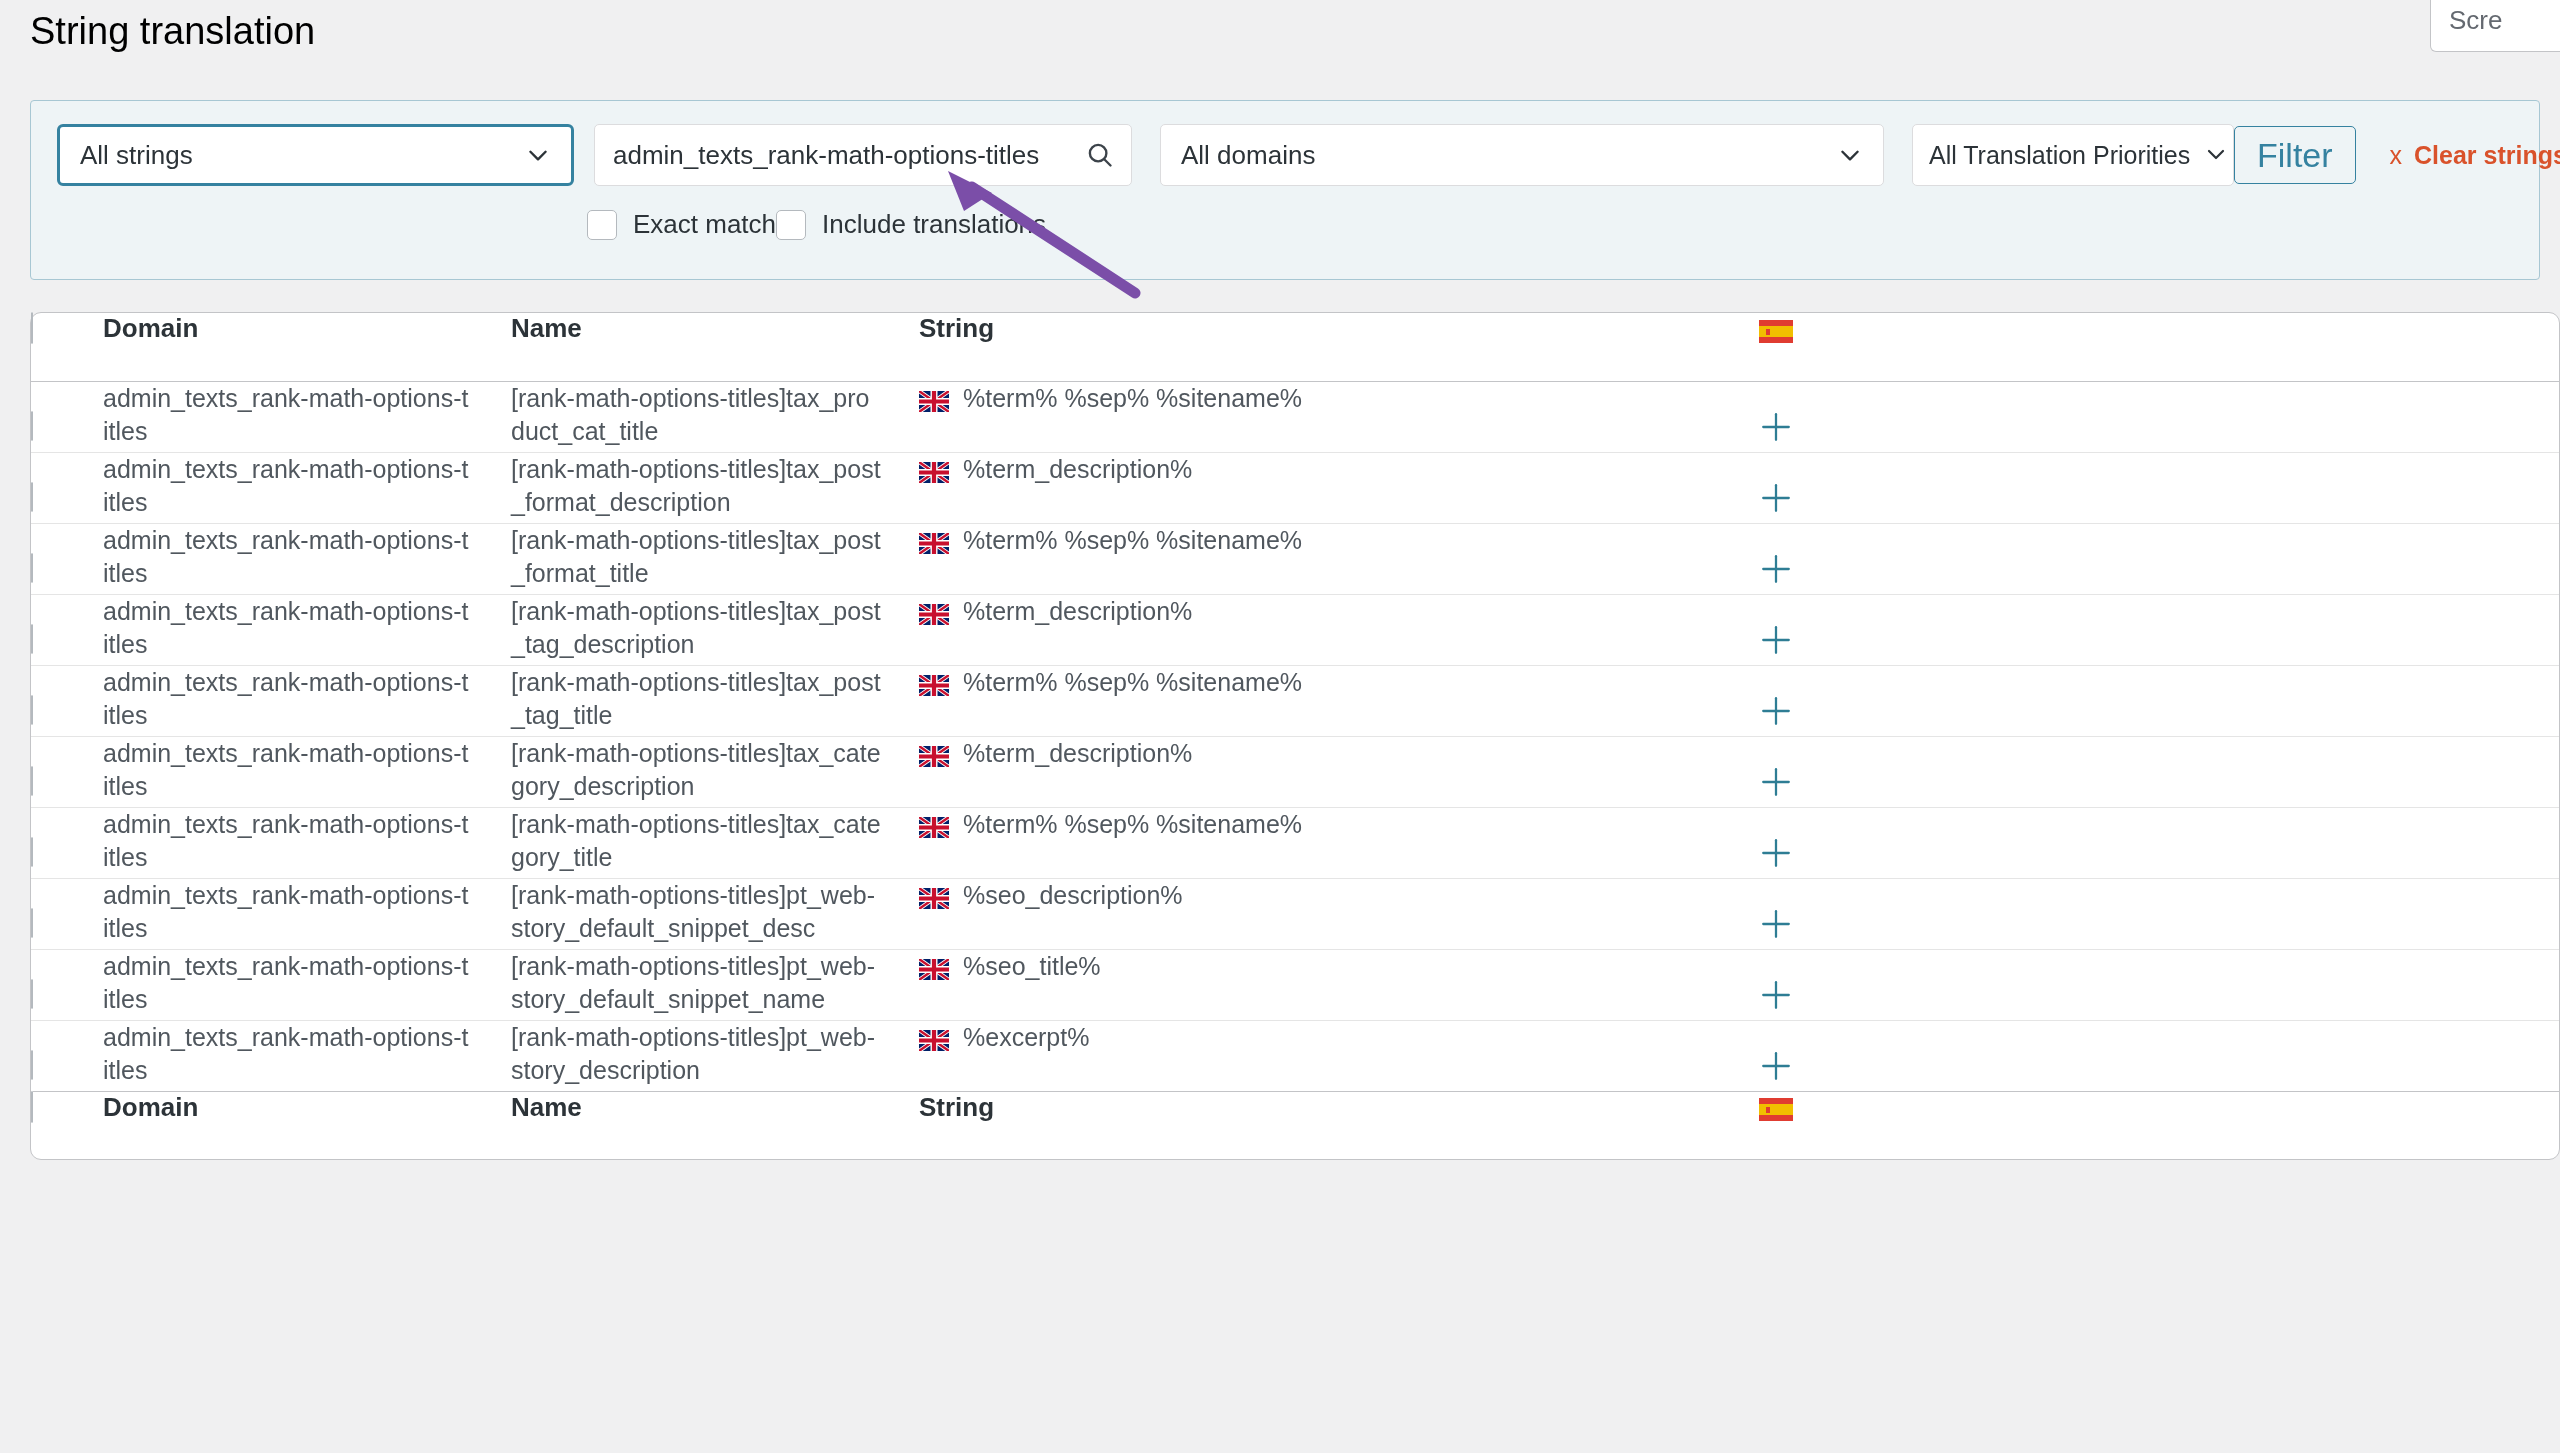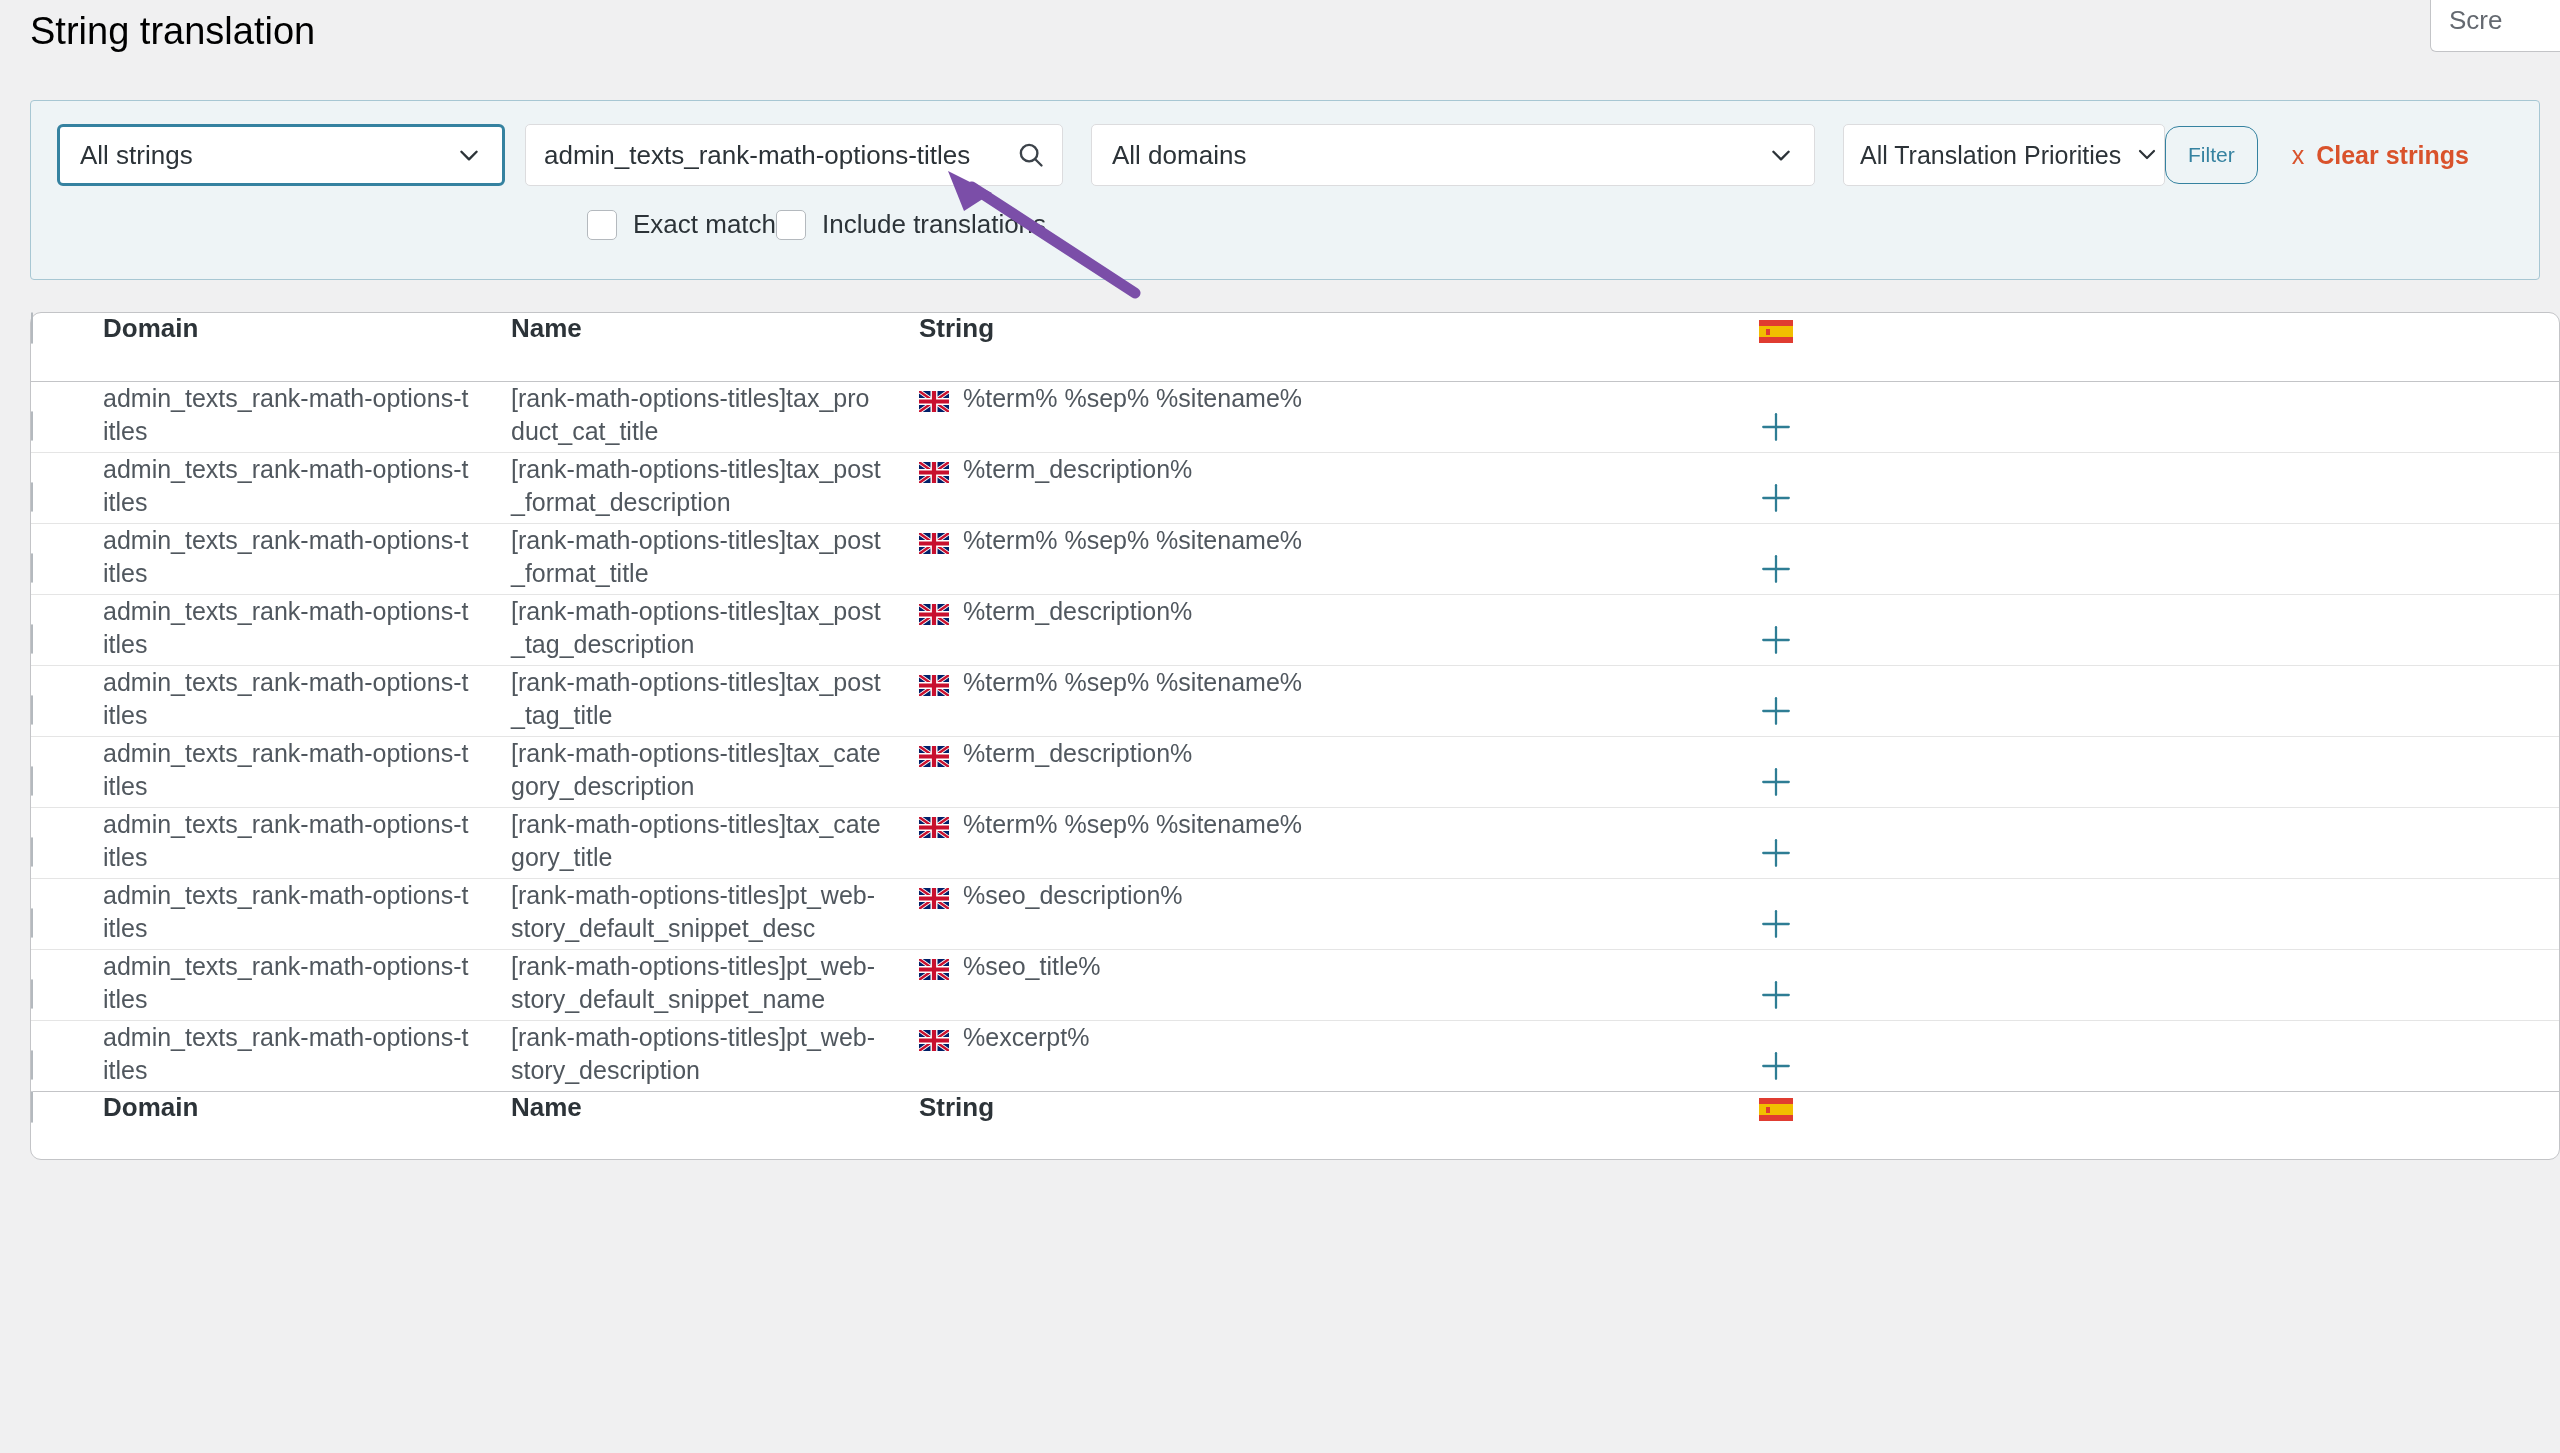--- a/index.html
+++ b/index.html
@@ -72,21 +72,21 @@
     border-radius: 6px;
   }
   .sel .label { flex: 1 1 auto; white-space: nowrap; }
   .chev {
     width: 26px; height: 26px;
     flex: 0 0 auto;
     margin-left: 14px;
   }
   .chev svg { display: block; }
 
-  #select-all-strings { width: 448px; margin-right: 20px; gap: 32px; }
+  #select-all-strings { width: 517px; margin-right: 20px; gap: 32px; }
   #search-box {
     width: 538px; height: 62px;
     background: #fff;
     border: 1px solid #dcdcde;
     border-radius: 5px;
     display: flex; align-items: center;
     padding: 0 16px 0 18px;
     margin-right: 28px;
     font-size: 26px;
     color: #2c3338;
@@ -95,23 +95,23 @@
   .search-icon { width: 30px; height: 30px; flex: 0 0 auto; }
   #select-all-domains { width: 724px; margin-right: 28px; }
   #select-priorities { width: 322px; font-size: 25px; }
   #select-priorities { padding: 0 16px; }
 
   .filter-btn {
     height: 58px;
     padding: 0 22px;
     background: #eef4f6;
     border: 1px solid #3582a0;
-    border-radius: 14px;
+    border-radius: 5px;
     color: #3582a0;
-    font-size: 21px;
+    font-size: 34px;
     display: flex; align-items: center; justify-content: center;
     margin-right: 34px;
     cursor: pointer;
   }
   .clear-filters {
     display: flex; align-items: center;
     gap: 12px;
     color: #d9522b;
     font-size: 25px;
     font-weight: bold;

